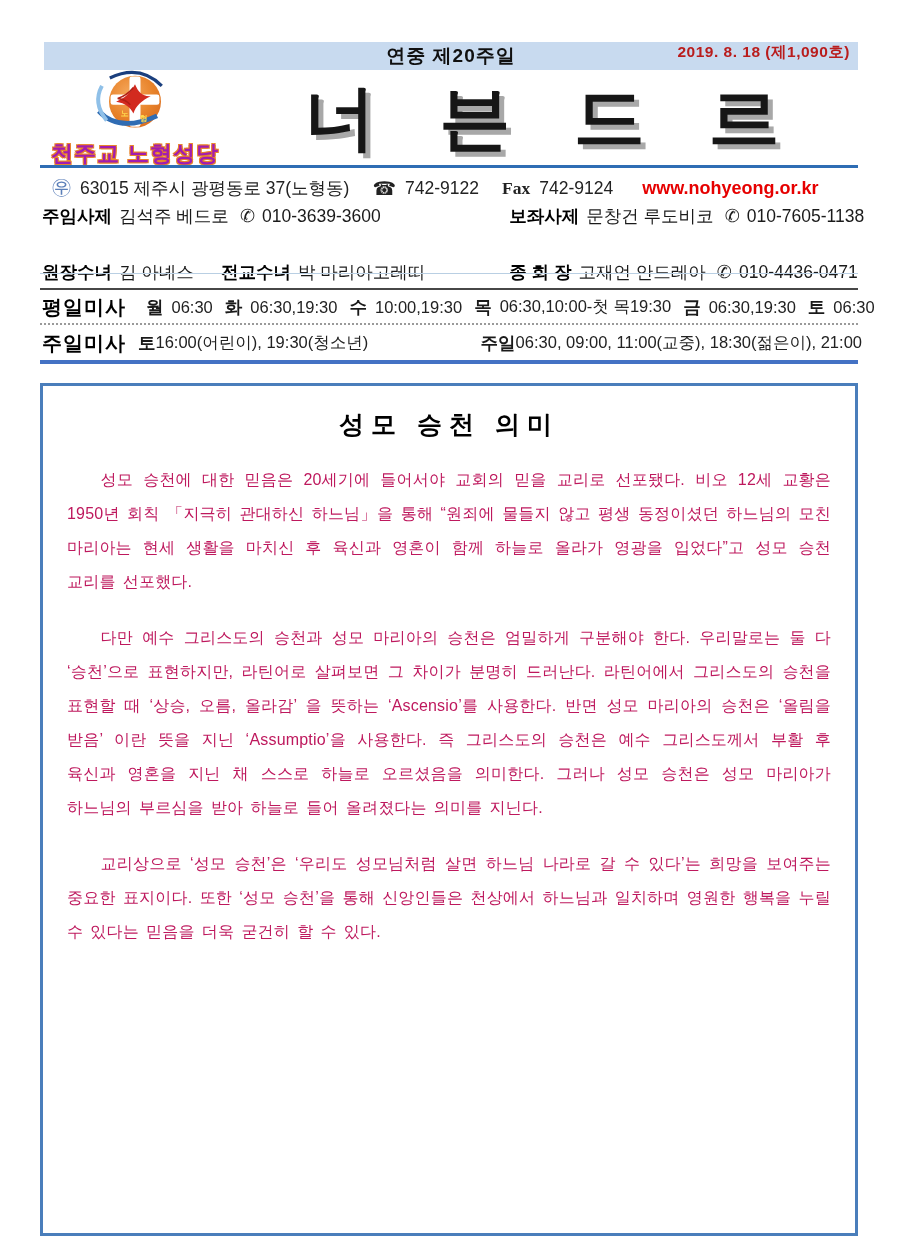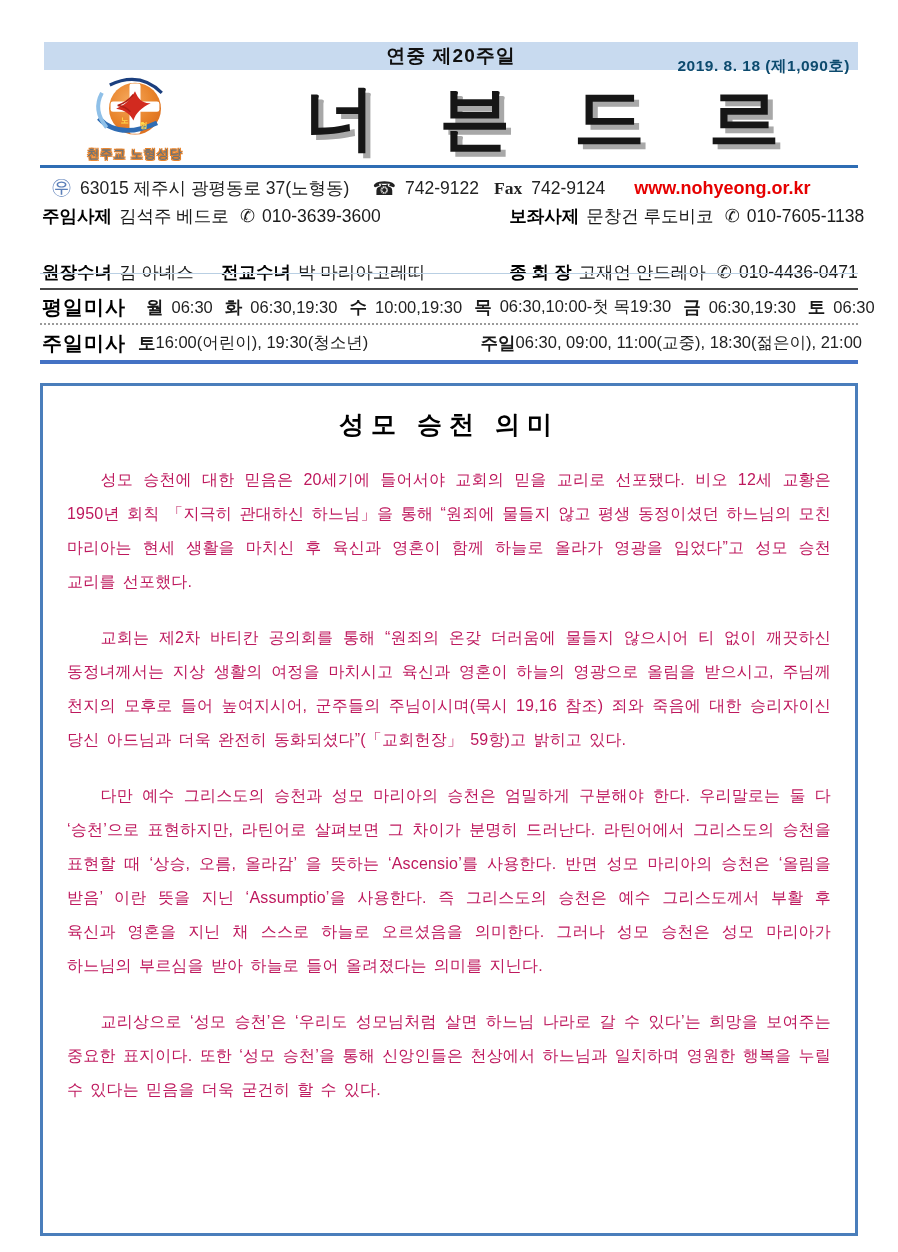--- a/index.html
+++ b/index.html
@@ -13,34 +13,34 @@
   .page { position: absolute; inset: 0; }
 
   
   .topbar {
     position: absolute; left: 44px; right: 40px; top: 42px; height: 28px;
     background: #c8daef;
     display: flex; align-items: center; justify-content: center;
   }
   .topbar-title { font-size: 19px; font-weight: 800; color: #101010; letter-spacing: 1px; }
   .topbar-issue {
-    position: absolute; right: 8px; top: 14px;
-    font-size: 15.5px; font-weight: 700; color: #0c4a6e; letter-spacing: 0.5px;
+    position: absolute; right: 8px; top: 0;
+    font-size: 15.5px; font-weight: 700; color: #b91c1c; letter-spacing: 0.5px;
   }
 
   
   .masthead {
     position: absolute; left: 44px; right: 40px; top: 72px; height: 92px;
     display: flex; align-items: center;
   }
   .logo-wrap { width: 182px; text-align: center; }
   .logo-caption {
     margin-top: -2px;
-    font-size: 12px; font-weight: 900; letter-spacing: 1px;
-    color: #737373;
+    font-size: 22px; font-weight: 900; letter-spacing: 1px;
+    color: #a21caf;
     text-shadow: 1px 1px 0 #e8832a, -1px 1px 0 #e8832a, 1px -1px 0 #e8832a, -1px -1px 0 #e8832a;
   }
   .big-title {
     flex: 1; text-align: center;
     font-size: 71px; font-weight: 900; color: #161616;
     letter-spacing: 22px; text-indent: 22px;
     text-shadow: 5px 5px 0 #a8a8a8;
     line-height: 92px; white-space: nowrap;
   }
 
@@ -51,21 +51,21 @@
   .rule-thickblue { position: absolute; left: 40px; right: 40px; top: 360px; height: 4px; background: #4472c4; }
 
   
   .address-line {
     position: absolute; left: 52px; right: 40px; top: 176px; height: 24px;
     display: flex; align-items: center; gap: 9px;
     font-size: 17.5px; font-weight: 500; color: #222; white-space: nowrap;
   }
   .postal-icon { color: #5b7fb9; font-size: 19px; font-weight: 400; }
   .phone-glyph { font-size: 19px; margin-left: 14px; }
-  .fax-label { font-weight: 700; margin-left: 6px; font-family: "Liberation Serif", serif; text-align: right; }
+  .fax-label { font-weight: 700; margin-left: 14px; font-family: "Liberation Serif", serif; text-align: right; }
   .website { margin-left: 20px; color: #e60000; font-weight: 800; font-size: 18px; }
 
   
   .contacts {
     position: absolute; left: 42px; right: 38px; top: 204px;
     display: grid; grid-template-columns: 1fr 1fr; column-gap: 6px; row-gap: 13px;
     font-size: 17.5px; white-space: nowrap; gap: 32px;
   }
   .contact-cell { display: flex; align-items: center; gap: 7px; }
   .contact-cell.right { padding-left: 52px; }
@@ -210,18 +210,17 @@
     <span class="gap-wide"></span>
     <span class="mass-day">주일</span>
     <span class="mass-time">06:30, 09:00, 11:00(교중), 18:30(젊은이), 21:00</span>
   </div>
 
   <div class="rule-thickblue"></div>
 
   <div class="article-box">
     <div class="article-title">성모 승천 의미</div>
     <p>성모 승천에 대한 믿음은 20세기에 들어서야 교회의 믿을 교리로 선포됐다. 비오 12세 교황은 1950년 회칙 「지극히 관대하신 하느님」을 통해 “원죄에 물들지 않고 평생 동정이셨던 하느님의 모친 마리아는 현세 생활을 마치신 후 육신과 영혼이 함께 하늘로 올라가 영광을 입었다”고 성모 승천 교리를 선포했다.</p>
-    <p>교회는 제2차 바티칸 공의회를 통해 “원죄의 온갖 더러움에 물들지 않으시어 티 없이 깨끗하신 동정녀께서는 지상 생활의 여정을 마치시고 육신과 영혼이 하늘의 영광으로 올림을 받으시고, 주님께 천지의 모후로 들어 높여지시어, 군주들의 주님이시며(묵시 19,16 참조) 죄와 죽음에 대한 승리자이신 당신 아드님과 더욱 완전히 동화되셨다”(「교회헌장」 59항)고 밝히고 있다.</p>
     <p>다만 예수 그리스도의 승천과 성모 마리아의 승천은 엄밀하게 구분해야 한다. 우리말로는 둘 다 ‘승천’으로 표현하지만, 라틴어로 살펴보면 그 차이가 분명히 드러난다. 라틴어에서 그리스도의 승천을 표현할 때 ‘상승, 오름, 올라감’ 을 뜻하는 ‘Ascensio’를 사용한다. 반면 성모 마리아의 승천은 ‘올림을 받음’ 이란 뜻을 지닌 ‘Assumptio’을 사용한다. 즉 그리스도의 승천은 예수 그리스도께서 부활 후 육신과 영혼을 지닌 채 스스로 하늘로 오르셨음을 의미한다. 그러나 성모 승천은 성모 마리아가 하느님의 부르심을 받아 하늘로 들어 올려졌다는 의미를 지닌다.</p>
     <p>교리상으로 ‘성모 승천’은 ‘우리도 성모님처럼 살면 하느님 나라로 갈 수 있다’는 희망을 보여주는 중요한 표지이다. 또한 ‘성모 승천’을 통해 신앙인들은 천상에서 하느님과 일치하며 영원한 행복을 누릴 수 있다는 믿음을 더욱 굳건히 할 수 있다.</p>
   </div>
 
 </div>
 
 </body></html>

